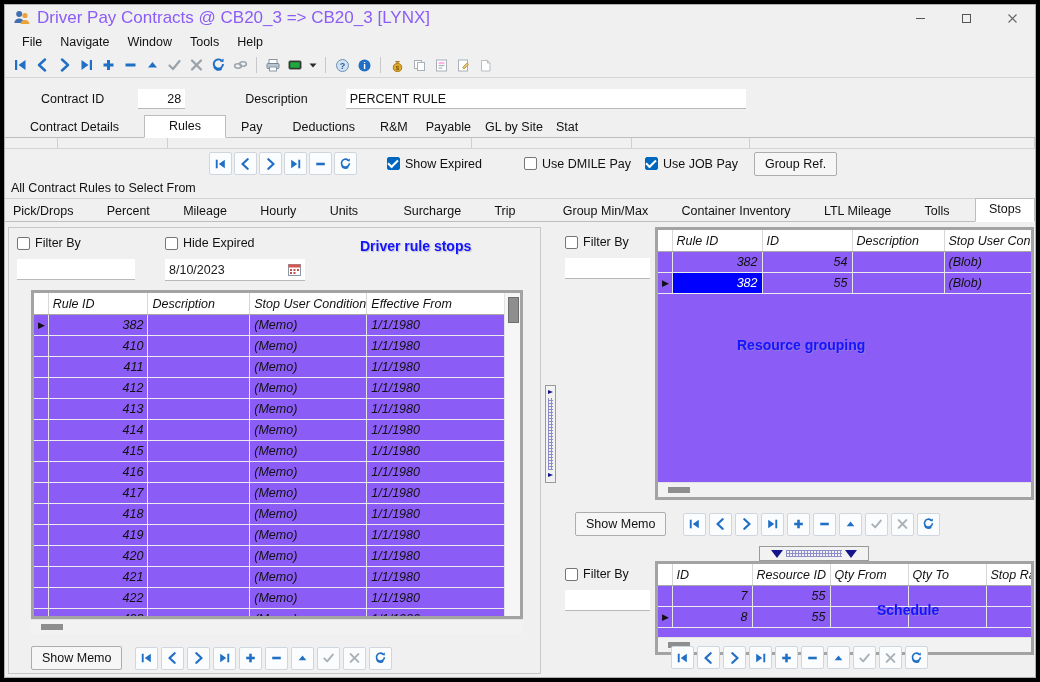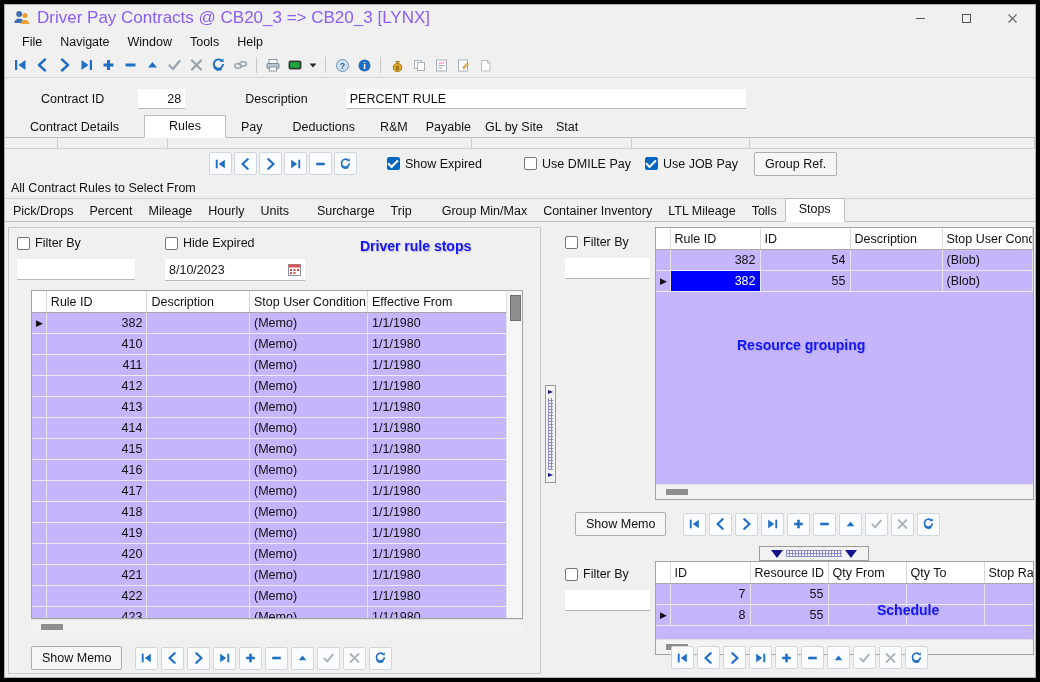--- a/index.html
+++ b/index.html
@@ -70,21 +70,21 @@
   .box.on:after{content:"";width:4px;height:8px;border:solid #fff;border-width:0 2px 2px 0;
                 transform:rotate(45deg) translate(-1px,-1px);}
   .btn{height:22px;border:1px solid #adadad;background:#f6f6f6;border-radius:2px;
        padding:0 10px;font-size:12.5px;color:#111;display:flex;align-items:center;}
 
   .sectlabel{height:20px;background:#f0f0f0;display:flex;align-items:center;padding-left:6px;
              font-size:12.5px;color:#111;border-bottom:1px solid #d3d3d3;}
 
   
   .itabs{height:22px;background:#f0f0f0;display:flex;align-items:flex-end;
-         border-bottom:1px solid #bdbdbd;}
+         border-bottom:1px solid #bdbdbd;justify-content:space-between;}
   .itab{height:20px;line-height:20px;padding:0 7px;font-size:12.5px;color:#111;
         border:1px solid transparent;border-bottom:none;white-space:nowrap;}
   .itab.active{background:#fff;border-color:#bdbdbd;height:22px;line-height:21px;
                position:relative;top:1px;border-bottom:1px solid #fff;}
 
   
   .body{position:absolute;left:1px;right:1px;top:222px;bottom:1px;display:flex;background:#f0f0f0;}
   .panel-left{width:533px;position:relative;background:#f0f0f0;
               border:1px solid #c7c7c7;box-sizing:border-box;margin:0 0 2px 2px;}
   .splitter{width:18px;position:relative;background:#f0f0f0;}
@@ -98,21 +98,21 @@
 
   
   .filterbar{display:flex;align-items:flex-start;padding:8px 0 0 8px;gap:0;}
   .filterinput{width:118px;height:21px;border:none;border-bottom:1px solid #b9b9b9;background:#fff;
                font-family:inherit;font-size:12px;box-sizing:border-box;padding:0 4px;margin-top:9px;}
   .dateinput{width:140px;height:22px;border:none;border-bottom:1px solid #b9b9b9;background:#fff;
              display:flex;align-items:center;justify-content:space-between;
              font-size:12.5px;padding:0 4px;box-sizing:border-box;margin-top:9px;}
 
   
-  .grid{background:#c4b5fd;border:1px solid #a3a3a3;box-sizing:border-box;overflow:hidden;position:relative;}
+  .grid{background:#8b5cf6;border:3px solid #a3a3a3;box-sizing:border-box;overflow:hidden;position:relative;font-style:italic;}
   table.g{border-collapse:collapse;width:100%;table-layout:fixed;font-size:12.5px;}
   table.g th{
     background:#fff;border-right:1px solid #d7d7d7;border-bottom:1px solid #a8a8a8;
     font-weight:normal;text-align:left;padding:2px 4px;height:17px;color:#111;
     white-space:nowrap;overflow:hidden;
   }
   table.g td{
     border-right:1px solid #e6e6e6;border-bottom:1px solid #ececec;
     padding:1px 4px;height:18px;color:#111;white-space:nowrap;overflow:hidden;
   }

